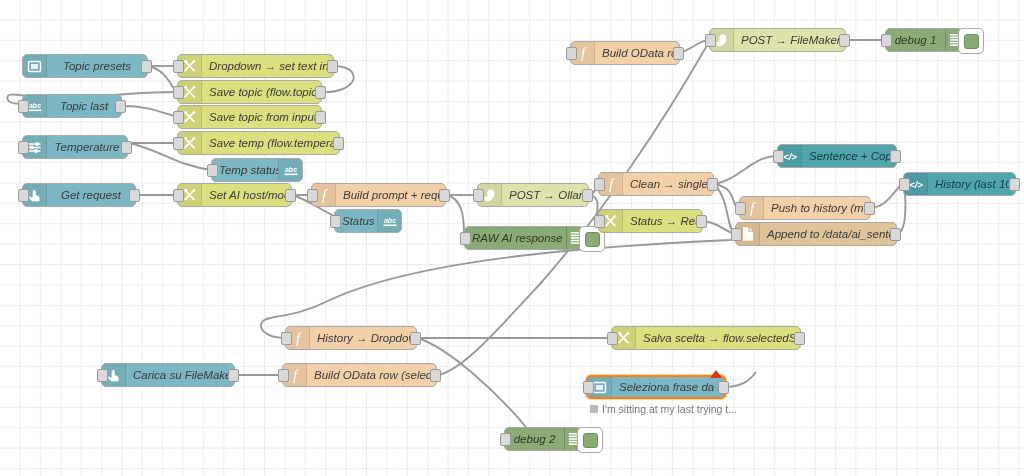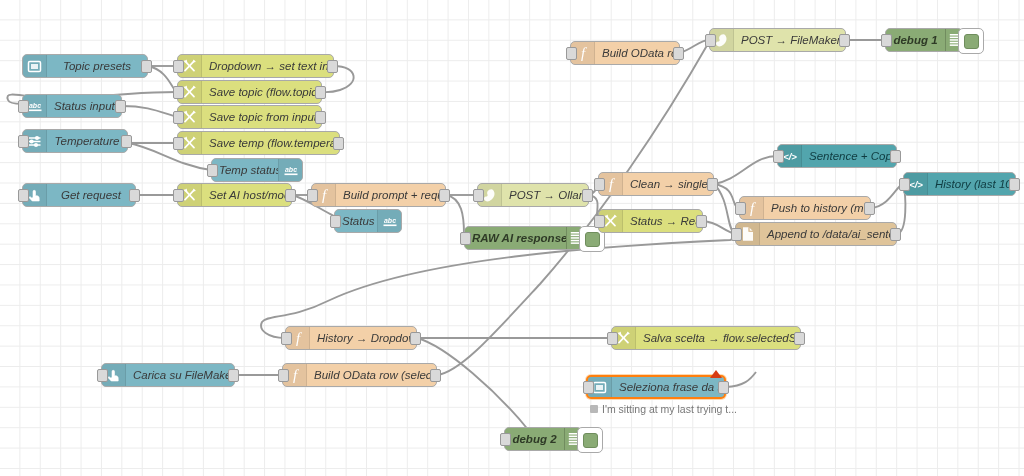--- a/index.html
+++ b/index.html
@@ -70,21 +70,21 @@
     margin-top: -6px;
   }
   .port.in  { left: -5px; }
   .port.out { right: -5px; }
 
   
   .c-ui    { background: #7cb7c4; }     
   .c-change{ background: #dbdf7e; }     
   .c-func  { background: #f3d0a8; }     
   .c-http  { background: #dfe3ab; }     
-  .c-debug { background: #8aab75; font-weight: bold; }     
+  .c-debug { background: #8aab75; }     
   .c-file  { background: #dfc49a; }     
   .c-tmpl  { background: #52a5ad; }     
 
   .c-debug .lbl { color: #2e3a26; }
   .c-tmpl  .lbl { color: #0f3c41; }
 
   
   .dbg-bars { width: 16px; flex: 0 0 16px; height: 100%;
     border-left: 1px solid rgba(0,0,0,0.18);
     display:flex; align-items:center; justify-content:center; }
@@ -185,21 +185,21 @@
       </div>
       <div class="node c-ui" style="left: 22px; top: 94px; width: 100px;">
         <div class="port in"></div>
         <div class="port out"></div>
         <div class="itray">
           <svg width="16" height="14" viewBox="0 0 16 14">
             <text x="8" y="8.5" font-size="7" font-family="Liberation Sans, sans-serif" font-weight="bold" fill="#ffffff" text-anchor="middle">abc</text>
             <rect x="1.5" y="10.5" width="13" height="1.6" fill="#ffffff"></rect>
           </svg>
         </div>
-        <div class="lbl">Status input</div>
+        <div class="lbl">Topic last</div>
       </div>
       <div class="node c-change" style="left: 177px; top: 80px; width: 145px;">
         <div class="port in"></div>
         <div class="port out"></div>
         <div class="itray">
           <svg width="16" height="16" viewBox="0 0 16 16">
             <g stroke="#ffffff" stroke-width="1.7" fill="none" stroke-linecap="round">
               <path d="M3 3.2 L12 12.6"></path>
               <path d="M12 3.2 L3 12.6"></path>
             </g>
@@ -217,21 +217,21 @@
             <g stroke="#ffffff" stroke-width="1.7" fill="none" stroke-linecap="round">
               <path d="M3 3.2 L12 12.6"></path>
               <path d="M12 3.2 L3 12.6"></path>
             </g>
             <path d="M11.4 1.6 L14 4.1 L10.7 4.6 Z" fill="#ffffff"></path>
             <path d="M4.6 1.6 L2 4.1 L5.3 4.6 Z" fill="#ffffff"></path>
           </svg>
         </div>
         <div class="lbl">Save topic from input</div>
       </div>
-      <div class="node c-ui" style="left: 22px; top: 129px; width: 106px; align-items: center;">
+      <div class="node c-ui" style="left: 22px; top: 135px; width: 106px; align-items: center;">
         <div class="port in"></div>
         <div class="port out"></div>
         <div class="itray">
           <svg width="15" height="15" viewBox="0 0 15 15">
             <g stroke="#ffffff" stroke-width="1.5">
               <line x1="1.5" y1="4" x2="13.5" y2="4"></line>
               <line x1="1.5" y1="7.5" x2="13.5" y2="7.5"></line>
               <line x1="1.5" y1="11" x2="13.5" y2="11"></line>
             </g>
             <circle cx="10" cy="4" r="2.1" fill="#ffffff"></circle>

